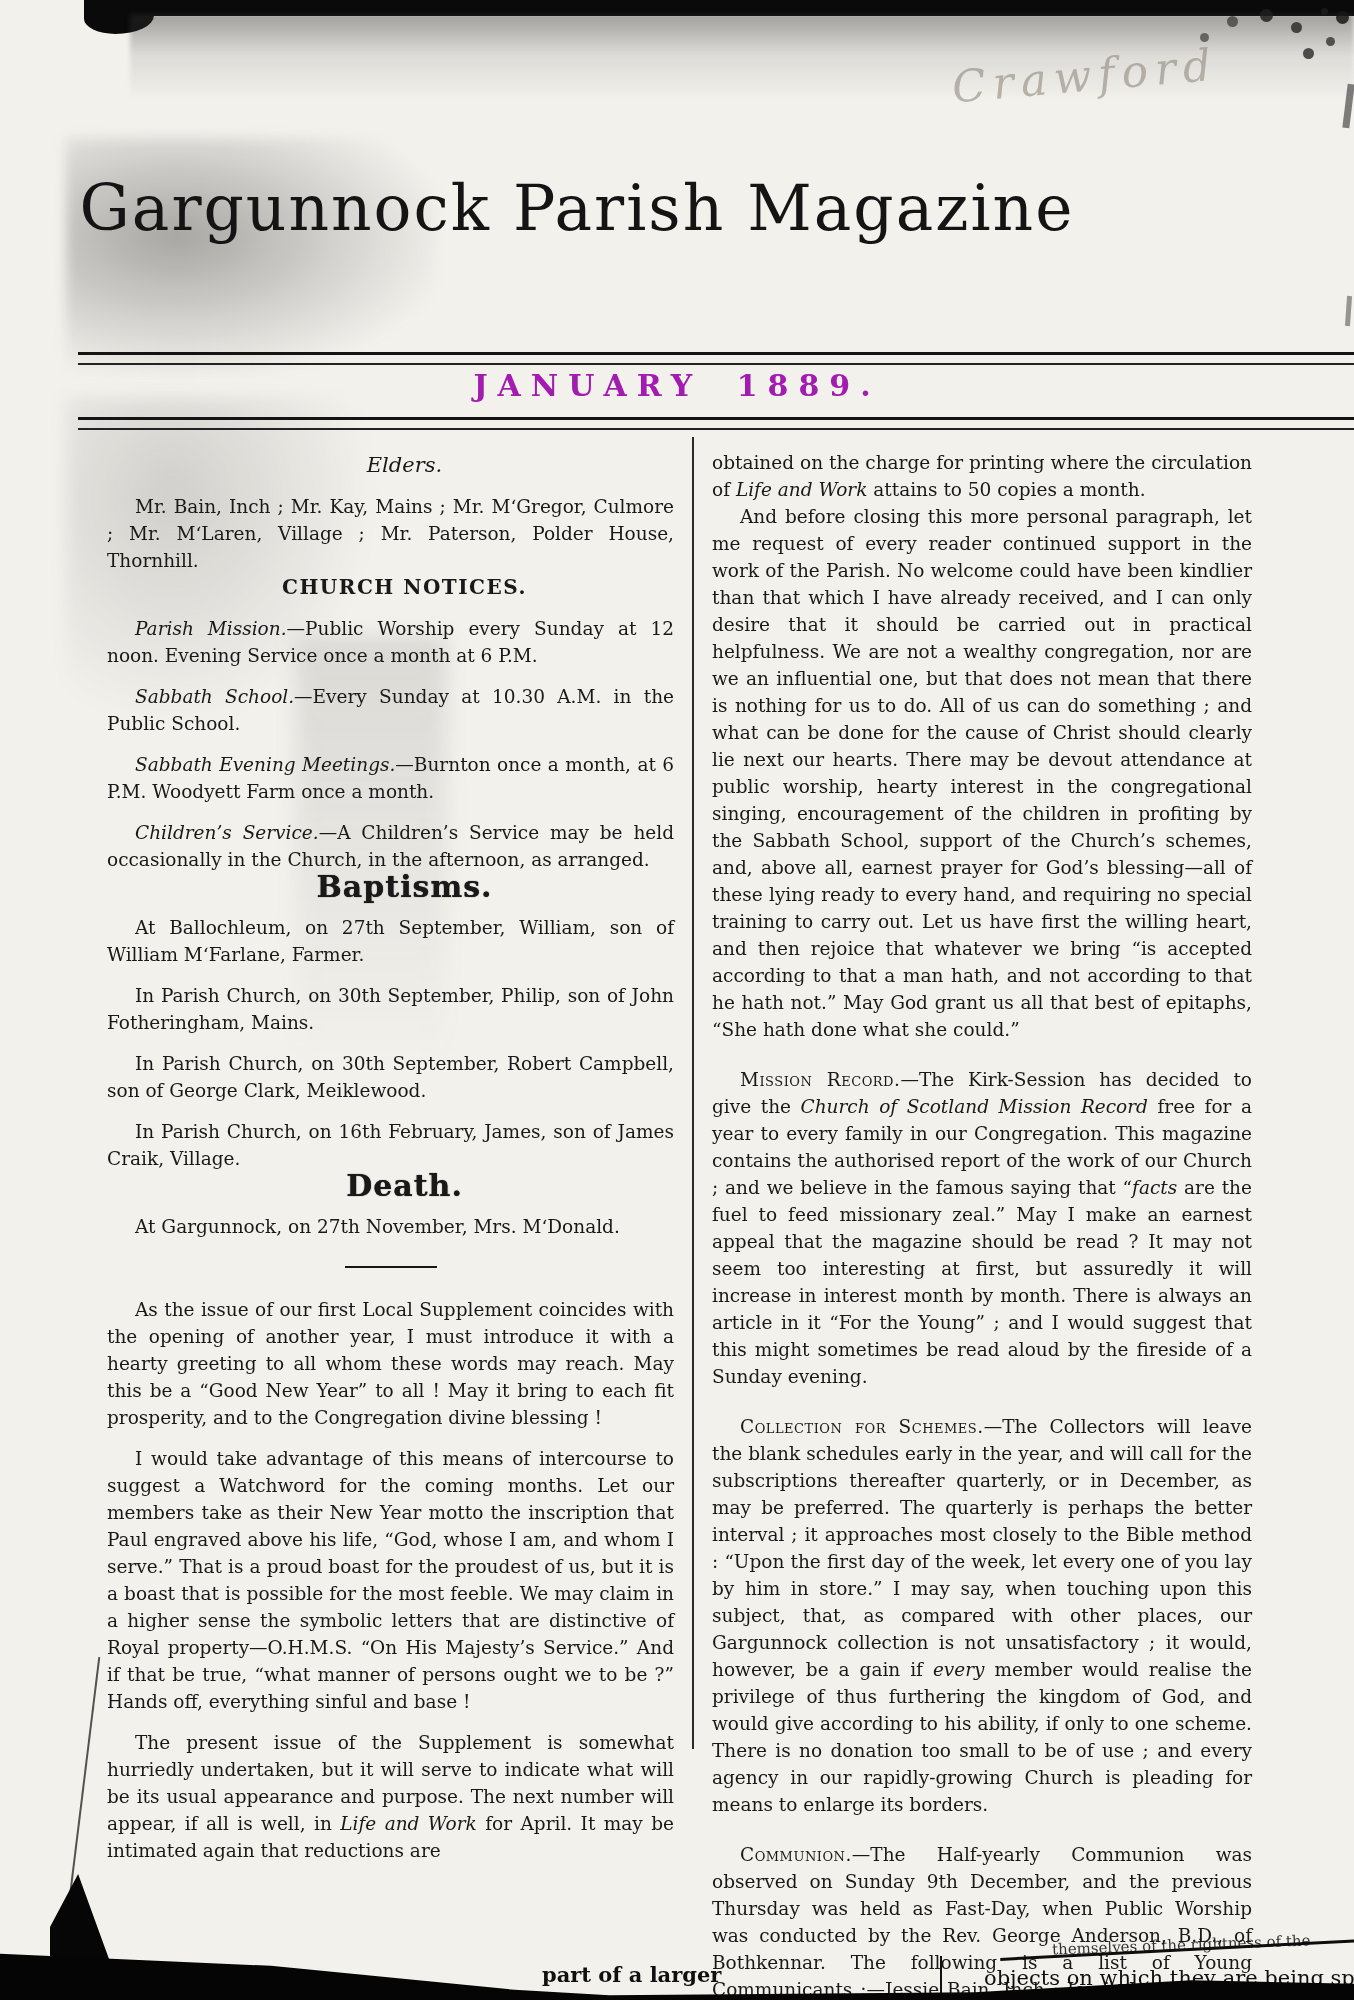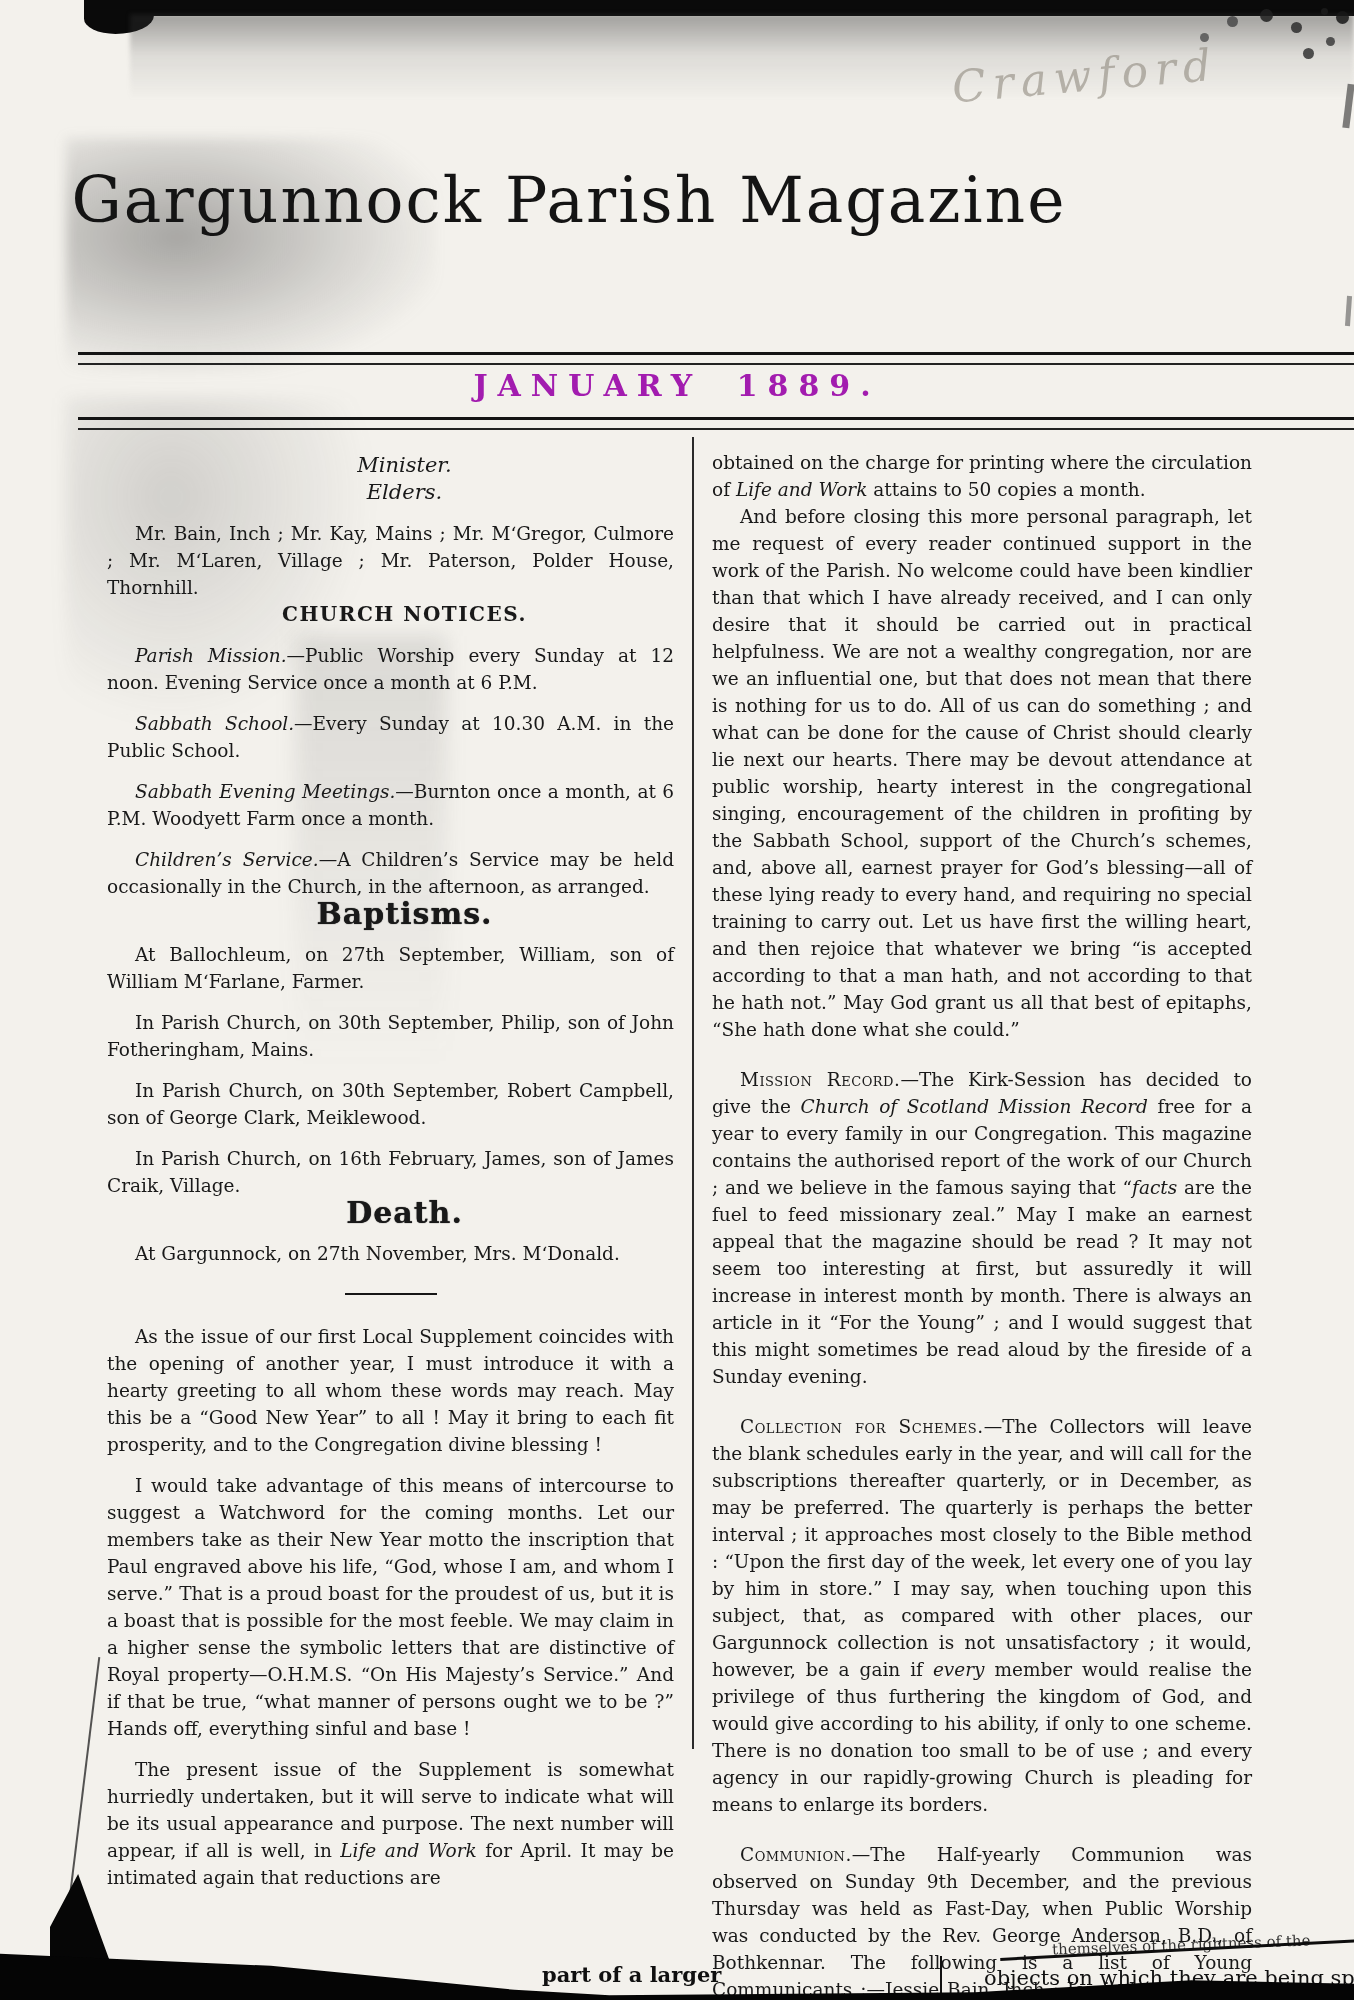--- a/index.html
+++ b/index.html
@@ -33,21 +33,21 @@
     clip-path:polygon(38% 0, 72% 55%, 100% 100%, 0 100%, 0 42%);}
   .art-botwedge{left:0; top:1940px; width:1354px; height:60px; background:#050505;
     clip-path:polygon(0 23%, 20% 43%, 38% 83%, 45% 92%, 72% 87%, 88% 67%, 100% 73%, 100% 100%, 0 100%);}
   .art-botline{left:1000px; top:1948px; width:380px; height:3px; background:#0d0d0d; transform:rotate(-3deg);}
   
   .annotation{position:absolute; top:50px; left:845px; width:480px; text-align:center;
     font-style:italic; font-size:44px; letter-spacing:7px; color:#8e887d; opacity:.58;
     transform:rotate(-5deg); white-space:nowrap;}
   
   .title{position:absolute; top:156px; left:6px; width:1110px; text-align:center;
-    font-size:63px; letter-spacing:2px; font-weight:normal; margin:8px; color:#141414;}
+    font-size:63px; letter-spacing:2px; font-weight:normal; margin:16px; color:#141414;}
   .rule-double{position:absolute; left:78px; right:0; height:8px;
     border-top:3px solid #141414; border-bottom:2px solid #232323;}
   .rule-1{top:352px;} .rule-2{top:417px;}
   .issue{position:absolute; top:368px; left:0; width:1354px; text-align:center;
     font-size:30px; font-weight:bold; letter-spacing:10px; word-spacing:14px; color:#a21caf;}
   
   .col{position:absolute; font-size:18.5px; line-height:27px; text-align:justify;}
   .col-left{top:452px; left:107px; width:567px;}
   .col-right{top:449px; left:712px; width:540px;}
   .vdivider{position:absolute; top:437px; left:692px; width:2px; height:1312px; background:#2a2a2a;}
@@ -90,21 +90,20 @@
   <div class="annotation">Crawford</div>
 
   <h1 class="title">Gargunnock Parish Magazine</h1>
   <div class="rule-double rule-1"></div>
   <div class="issue">JANUARY 1889.</div>
   <div class="rule-double rule-2"></div>
 
   <div class="vdivider"></div>
 
   <div class="col col-left">
-    <p class="h-italic">Minister.</p>
     <p class="h-italic">Elders.</p>
     <p class="tight">Mr. Bain, Inch ; Mr. Kay, Mains ; Mr. M‘Gregor, Culmore ; Mr. M‘Laren, Village ; Mr. Paterson, Polder House, Thornhill.</p>
 
     <p class="h-caps">CHURCH NOTICES.</p>
     <p class="tight"><span class="i">Parish Mission.</span><span>—Public Worship every Sunday at 12 noon.  Evening Service once a month at 6 P.M.</span></p>
     <p class="tight"><span class="i">Sabbath School.</span><span>—Every Sunday at 10.30 A.M. in the Public School.</span></p>
     <p class="tight"><span class="i">Sabbath Evening Meetings.</span><span>—Burnton once a month, at 6 P.M.  Woodyett Farm once a month.</span></p>
     <p class="tight"><span class="i">Children’s Service.</span><span>—A Children’s Service may be held occasionally in the Church, in the afternoon, as arranged.</span></p>
 
     <p class="h-black">Baptisms.</p>

